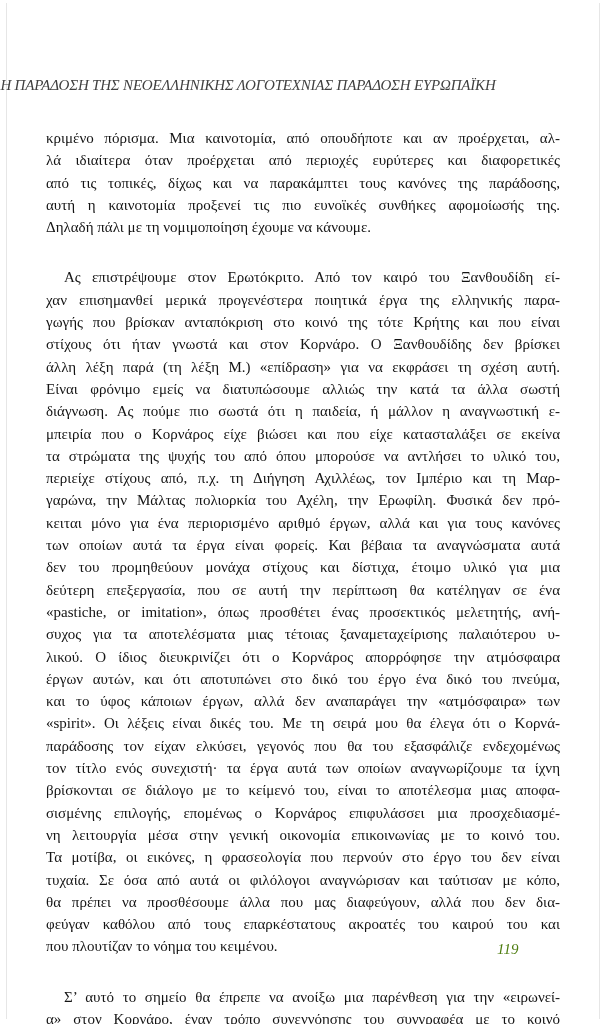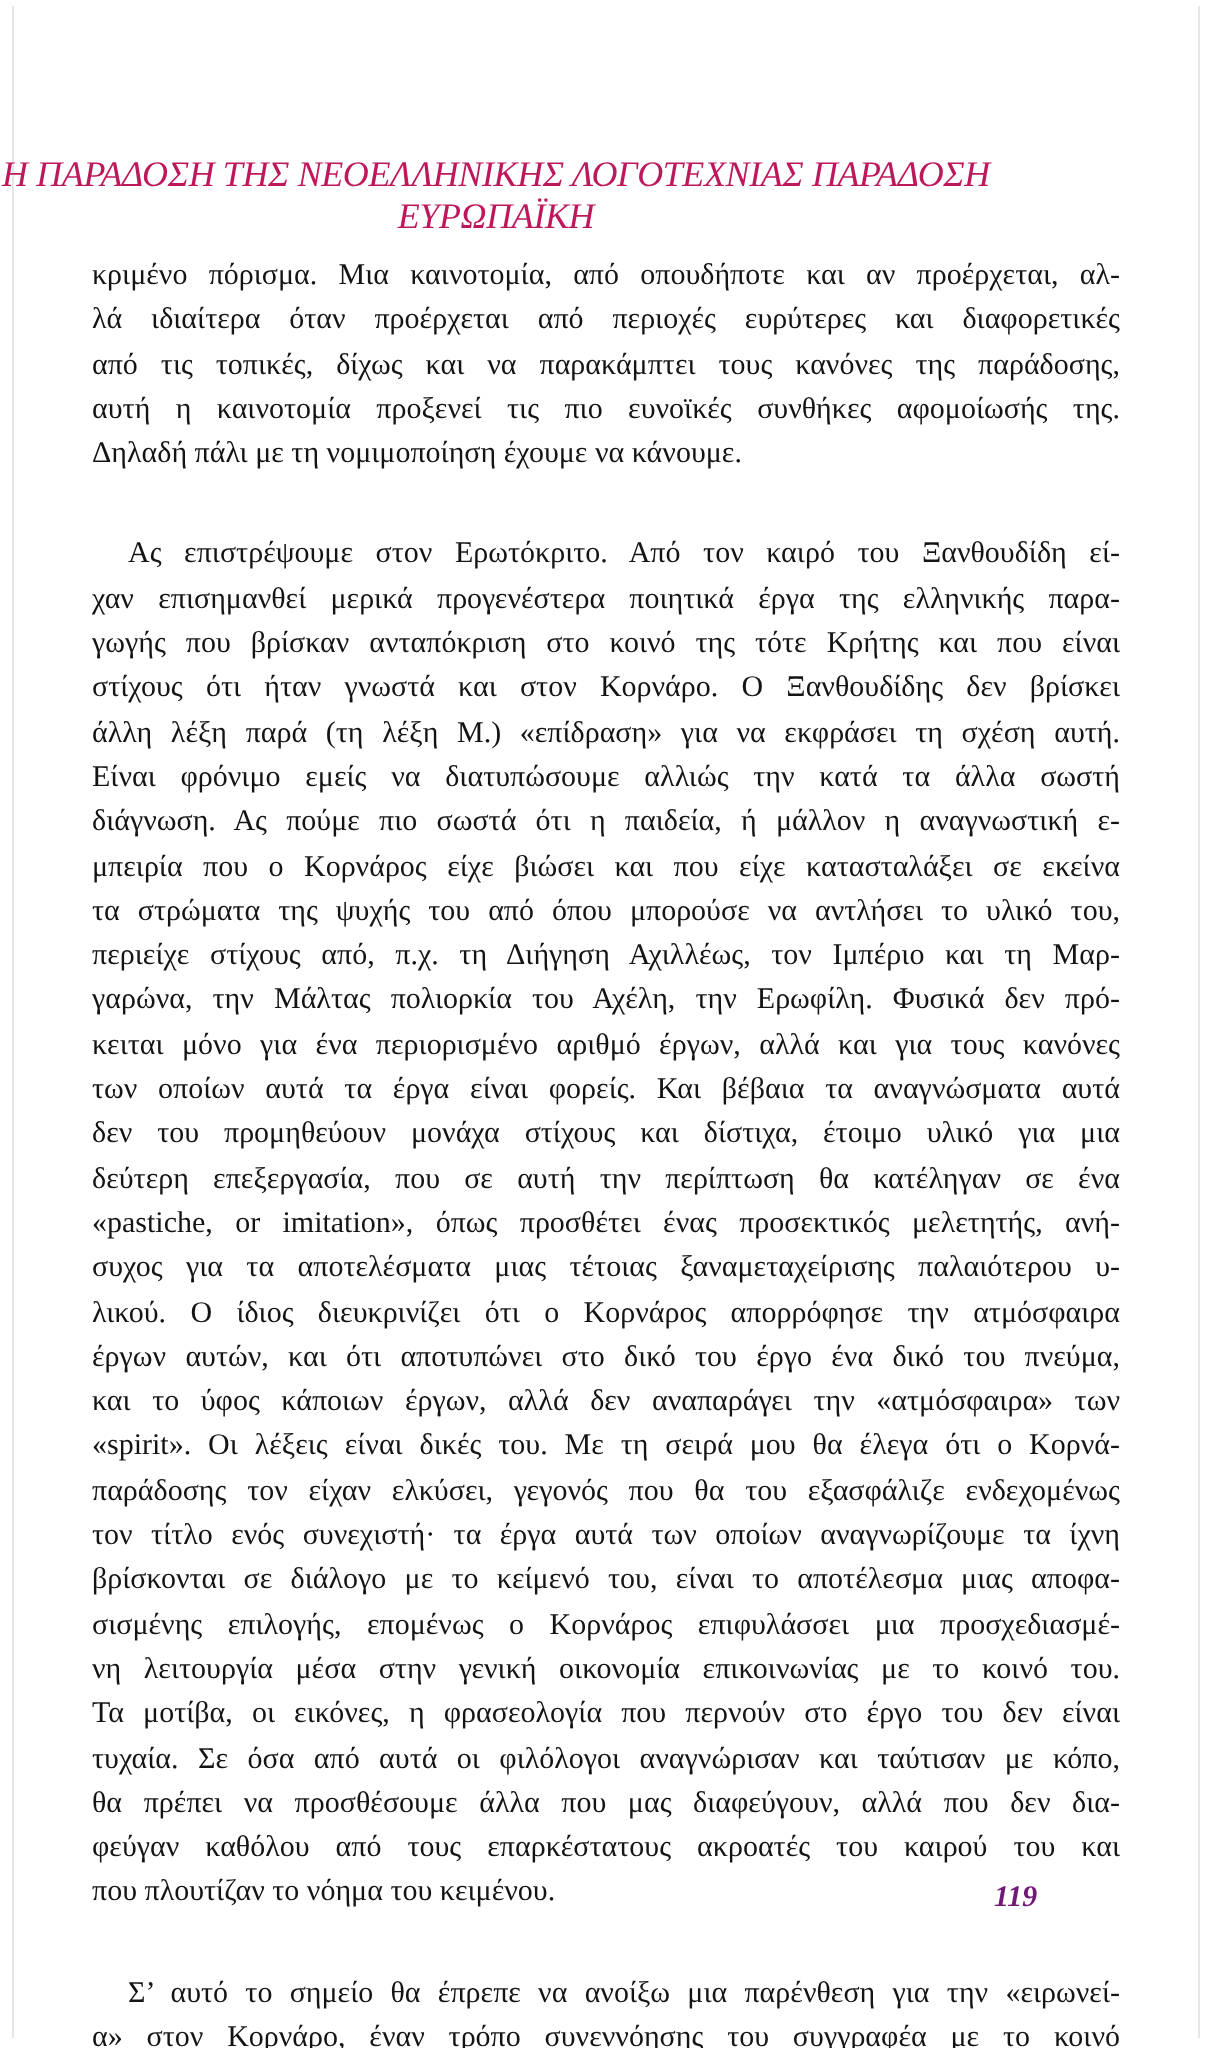--- a/index.html
+++ b/index.html
@@ -25,23 +25,23 @@
     border-right: 1px solid #e6e6e6;
     box-sizing: border-box;
   }
   .running-head {
     position: absolute;
     left: 0;
     width: 496px;
     top: 77px;
     text-align: center;
     font-style: italic;
-    font-size: 18px;
+    font-size: 15px;
     letter-spacing: -0.2px;
-    color: #be185d;
+    color: #404040;
   }
   .text-block {
     position: absolute;
     left: 46px;
     top: 127px;
     width: 514px;
   }
   .line {
     display: block;
     height: 22.3px;
@@ -57,23 +57,23 @@
   }
   .line.indent {
     padding-left: 18px;
     margin-top: 28px;
   }
   .folio {
     position: absolute;
     left: 497px;
     top: 941px;
     font-style: italic;
-    font-weight: bold;
+    font-weight: normal;
     font-size: 15px;
-    color: #701a75;
+    color: #4d7c0f;
   }
 </style>
 </head>
 <body>
 
 <div class="page"></div>
 
 <div class="running-head">Η ΠΑΡΑΔΟΣΗ ΤΗΣ ΝΕΟΕΛΛΗΝΙΚΗΣ ΛΟΓΟΤΕΧΝΙΑΣ ΠΑΡΑΔΟΣΗ ΕΥΡΩΠΑΪΚΗ</div>
 
 <div class="text-block" id="text-block">

